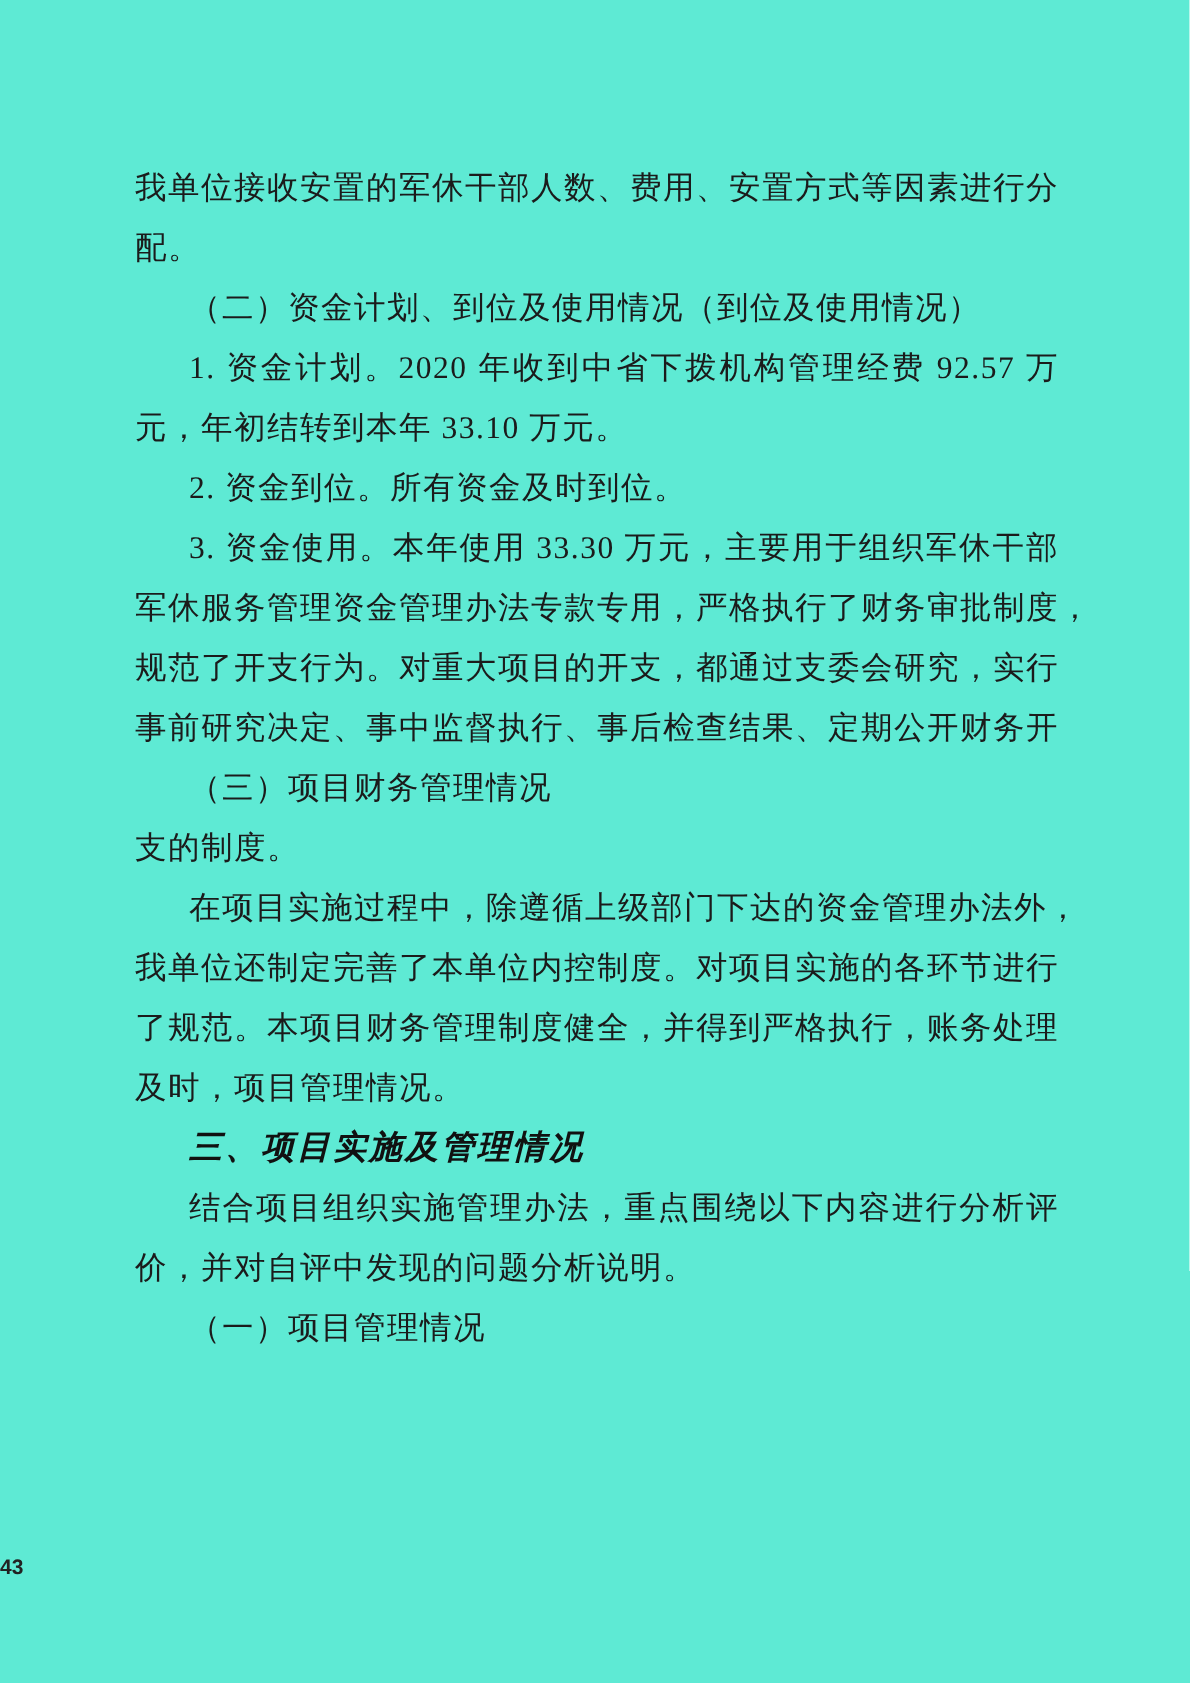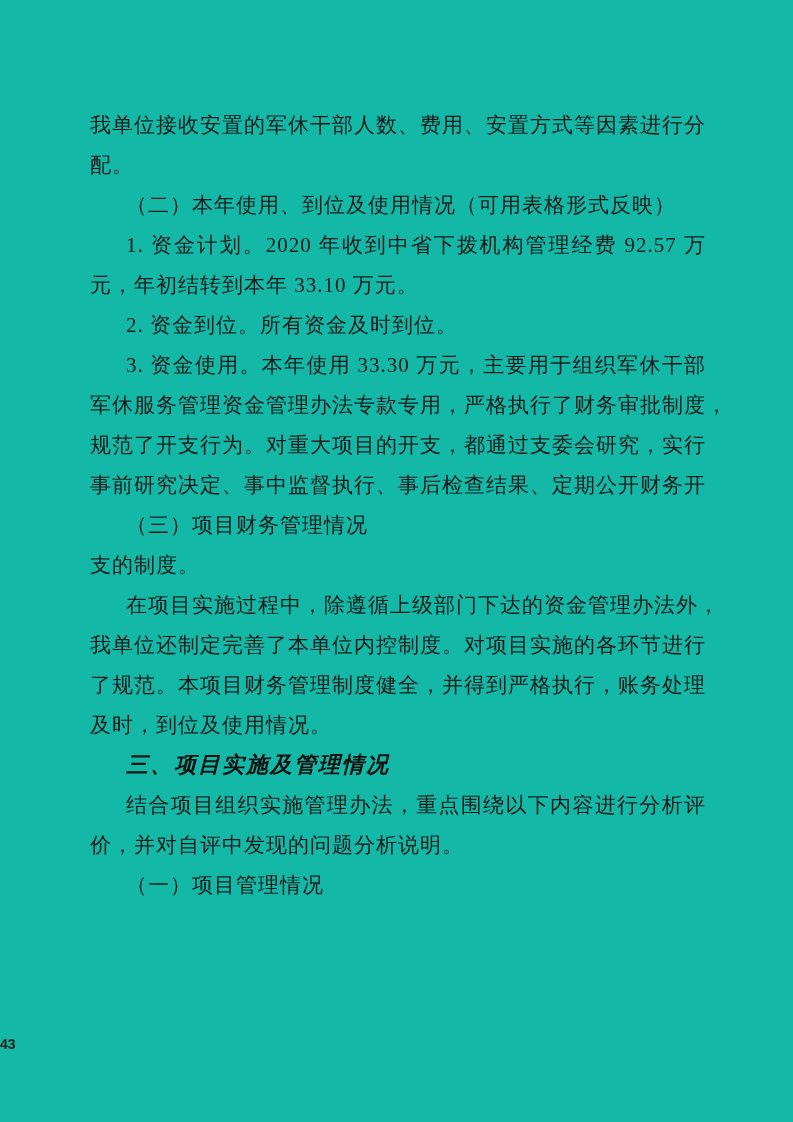--- a/index.html
+++ b/index.html
@@ -4,21 +4,21 @@
 <style>
   html, body {
     margin: 0;
     padding: 0;
     background: #ffffff;
   }
   .page {
     position: relative;
     width: 793px;
     height: 1122px;
-    background: #14b8a6;
+    background: #5eead4;
     overflow: hidden;
   }
   .content {
     position: absolute;
     left: 90px;
     top: 105px;
     width: 616px;
   }
   .line {
     height: 40px;
@@ -56,33 +56,33 @@
     color: #222222;
   }
 </style>
 </head>
 <body>
 
 <div class="page">
   <div class="content">
       <div class="line fill">我单位接收安置的军休干部人数、费用、安置方式等因素进行分</div>
       <div class="line">配。</div>
-      <div class="line indent">（二）本年使用、到位及使用情况（可用表格形式反映）</div>
+      <div class="line indent">（二）资金计划、到位及使用情况（到位及使用情况）</div>
       <div class="line fill indent">1. 资金计划。2020 年收到中省下拨机构管理经费 92.57 万</div>
       <div class="line">元，年初结转到本年 33.10 万元。</div>
       <div class="line indent">2. 资金到位。所有资金及时到位。</div>
       <div class="line fill indent">3. 资金使用。本年使用 33.30 万元，主要用于组织军休干部</div>
       <div class="line fill">军休服务管理资金管理办法专款专用，严格执行了财务审批制度，</div>
       <div class="line fill">规范了开支行为。对重大项目的开支，都通过支委会研究，实行</div>
       <div class="line fill">事前研究决定、事中监督执行、事后检查结果、定期公开财务开</div>
       <div class="line indent">（三）项目财务管理情况</div>
       <div class="line">支的制度。</div>
       <div class="line fill indent">在项目实施过程中，除遵循上级部门下达的资金管理办法外，</div>
       <div class="line fill">我单位还制定完善了本单位内控制度。对项目实施的各环节进行</div>
       <div class="line fill">了规范。本项目财务管理制度健全，并得到严格执行，账务处理</div>
-      <div class="line">及时，到位及使用情况。</div>
+      <div class="line">及时，项目管理情况。</div>
       <div class="line indent heading">三、项目实施及管理情况</div>
       <div class="line fill indent">结合项目组织实施管理办法，重点围绕以下内容进行分析评</div>
       <div class="line">价，并对自评中发现的问题分析说明。</div>
       <div class="line indent">（一）项目管理情况</div>
     </div>
   <div class="page-number">43</div>
 </div>
 
 </body></html>

